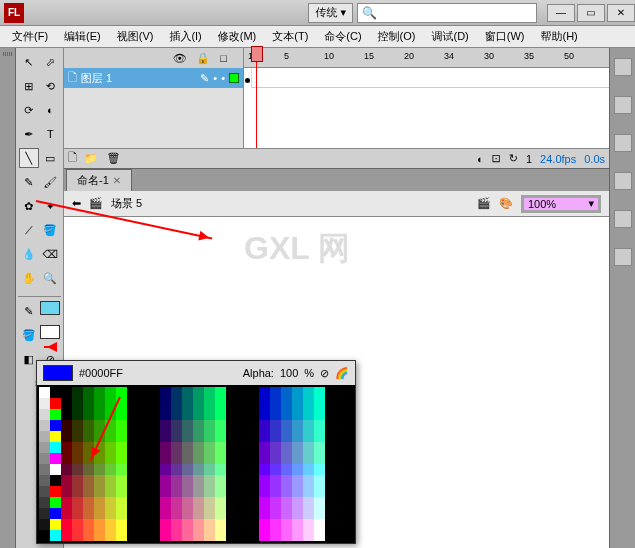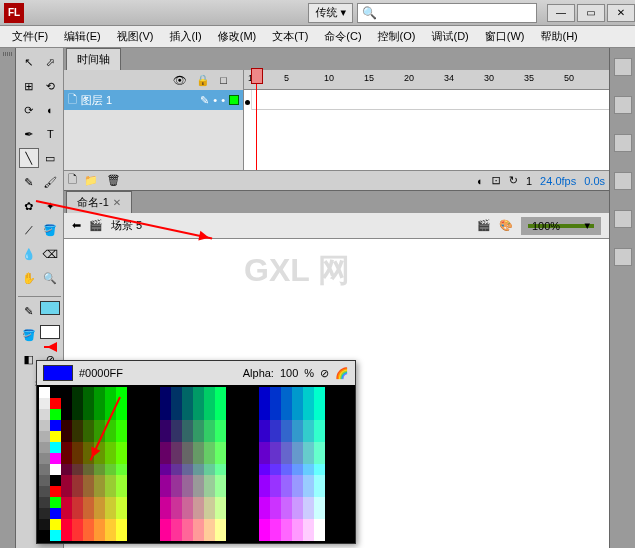--- a/index.html
+++ b/index.html
@@ -42,21 +42,21 @@
 .frame-cell{width:8px;height:20px;border-right:1px solid #ddd}
 .keyframe{background:#fff;position:relative}
 .keyframe::after{content:"";position:absolute;width:5px;height:5px;background:#000;border-radius:50%;top:10px;left:1px}
 .tl-footer{height:20px;background:#d0d0d0;display:flex;align-items:center;padding:0 4px;gap:8px;font-size:10px;border-top:1px solid #888}
 .tl-footer .spacer{flex:1}
 .doc-tabs{height:22px;background:#9a9a9a;display:flex;align-items:center}
 .doc-tab{background:#d0d0d0;padding:3px 10px;border:1px solid #666;display:flex;align-items:center;gap:4px;margin-left:2px}
 .close-x{font-size:10px;color:#666}
 .scene-bar{height:26px;background:#e8e8e8;display:flex;align-items:center;padding:0 8px;gap:8px;border-bottom:1px solid #888}
 .scene-bar .spacer{flex:1}
-.zoom-box{width:80px;height:18px;border:7px solid #a3a3a3;background:#4d7c0f;display:flex;align-items:center;padding:0 4px;justify-content:space-between}
+.zoom-box{width:80px;height:18px;border:3px solid #a3a3a3;background:#f0abfc;display:flex;align-items:center;padding:0 4px;justify-content:space-between}
 .stage-area{flex:1;background:#fff;position:relative}
 .watermark{position:absolute;top:10px;left:180px;font-size:32px;color:#ddd;font-weight:bold}
 .right-strip{width:26px;background:#9a9a9a;border-left:1px solid #666;display:flex;flex-direction:column;align-items:center;padding-top:10px;gap:20px}
 .right-icon{width:18px;height:18px;background:#ccc;border:1px solid #888}
 .color-picker{position:absolute;left:36px;top:360px;width:320px;background:#e0e0e0;border:1px solid #333;box-shadow:2px 2px 6px rgba(0,0,0,.4)}
 .cp-header{height:24px;display:flex;align-items:center;padding:0 6px;gap:6px}
 .cp-current{width:30px;height:16px;background:#0000ff;border:1px solid #333}
 .cp-hex{font-size:11px}
 .cp-header .spacer{flex:1}
 .cp-alpha{font-size:11px}
@@ -160,23 +160,20 @@
         <div class="tool-btn">◧</div>
         <div class="tool-btn">⊘</div>
       </div>
     <div class="tool-row">
         <div class="tool-btn">⇄</div>
       </div>
   </div>
 
   <div class="center-area">
     <div class="timeline-panel">
-      <div class="tl-tab-row">
-          <div class="tl-tab">时间轴</div>
-        </div>
       <div class="tl-content">
         <div class="tl-layers">
           <div class="tl-layer-head">
             <span>👁</span>
             <span>🔒</span>
             <span>□</span>
           </div>
           <div class="tl-layer-row">
             <span>🗋</span>
             <span>图层 1</span>

